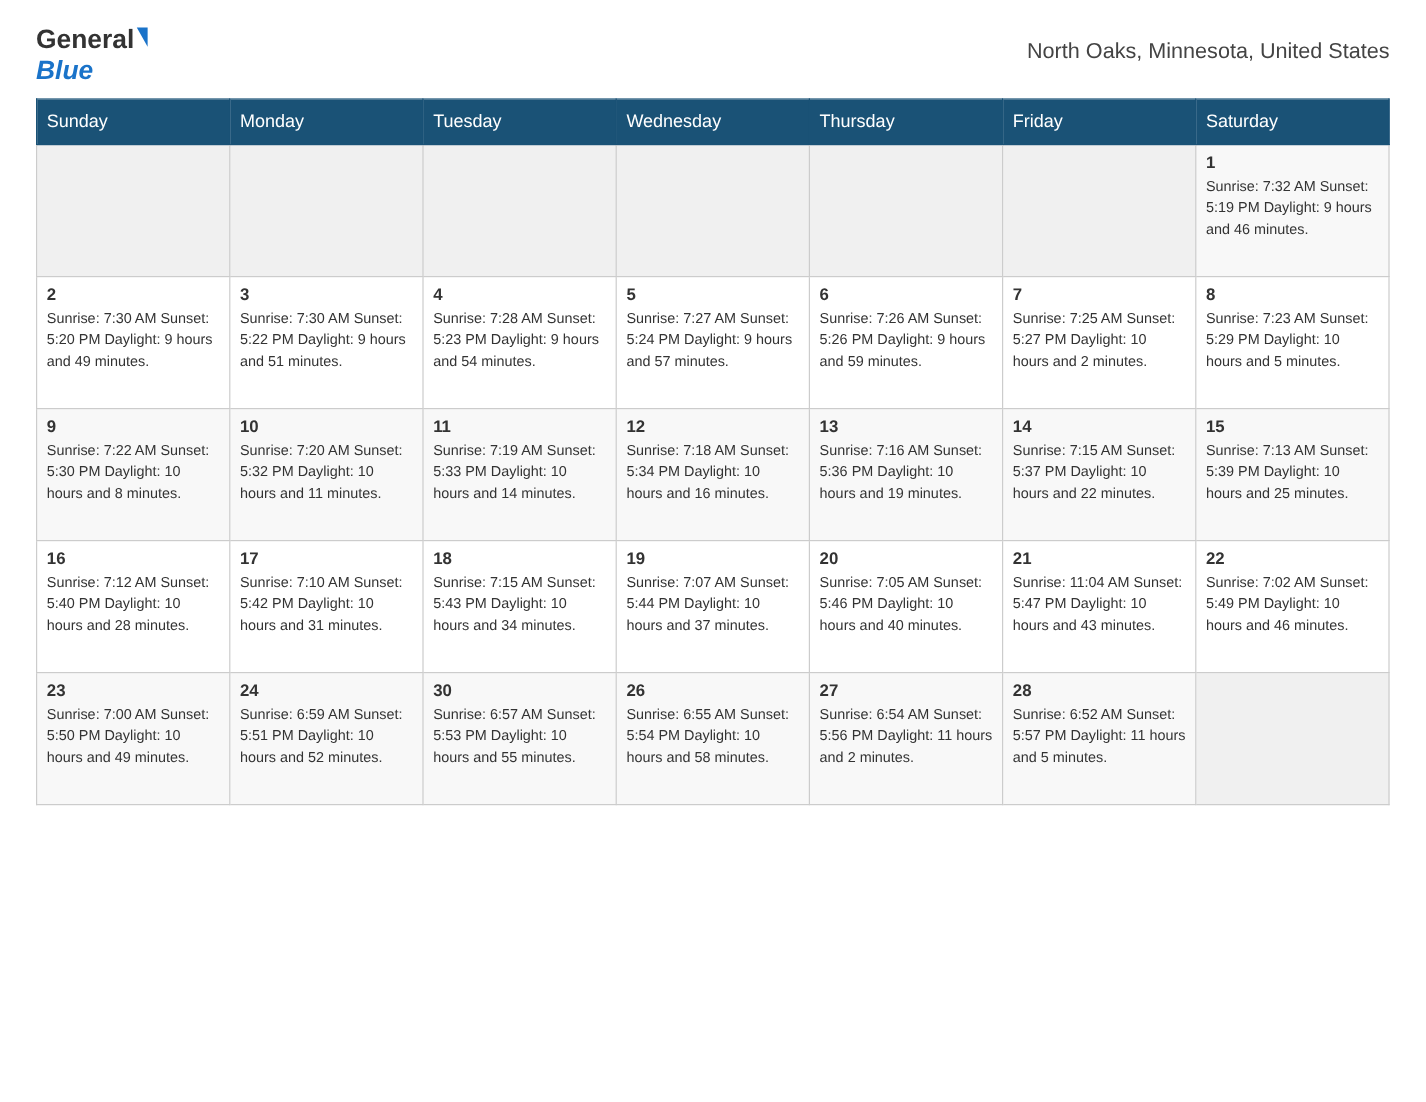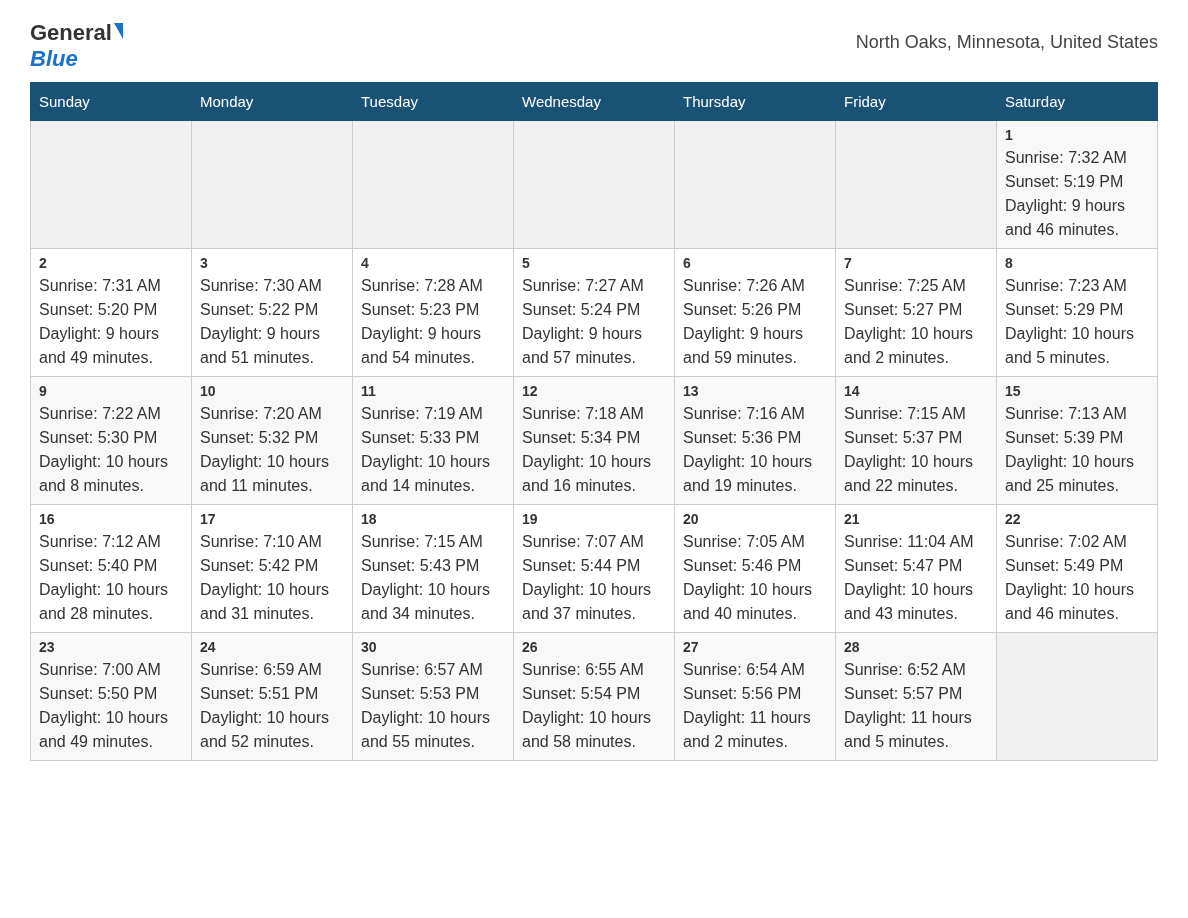--- a/index.html
+++ b/index.html
@@ -66,21 +66,21 @@
     .calendar tr:nth-child(even) td {
       background-color: #fff;
     }
     .day-num {
       font-size: 14px;
       font-weight: bold;
       color: #333;
       margin-bottom: 3px;
     }
     .day-info {
-      font-size: 16px;
+      font-size: 12px;
       color: #333;
       line-height: 1.5;
     }
     .empty-cell {
       background-color: #f0f0f0 !important;
     }
     .logo-top {
       display: flex;
       align-items: center;
       gap: 0px;
@@ -149,21 +149,21 @@
         <td>
           <div class="day-num">1</div>
           <div class="day-info">Sunrise: 7:32 AM
 Sunset: 5:19 PM
 Daylight: 9 hours and 46 minutes.</div>
         </td>
       </tr>
       <tr>
         <td>
           <div class="day-num">2</div>
-          <div class="day-info">Sunrise: 7:31 AM
+          <div class="day-info">Sunrise: 7:30 AM
 Sunset: 5:20 PM
 Daylight: 9 hours and 49 minutes.</div>
         </td>
         <td>
           <div class="day-num">3</div>
           <div class="day-info">Sunrise: 7:30 AM
 Sunset: 5:22 PM
 Daylight: 9 hours and 51 minutes.</div>
         </td>
         <td>

